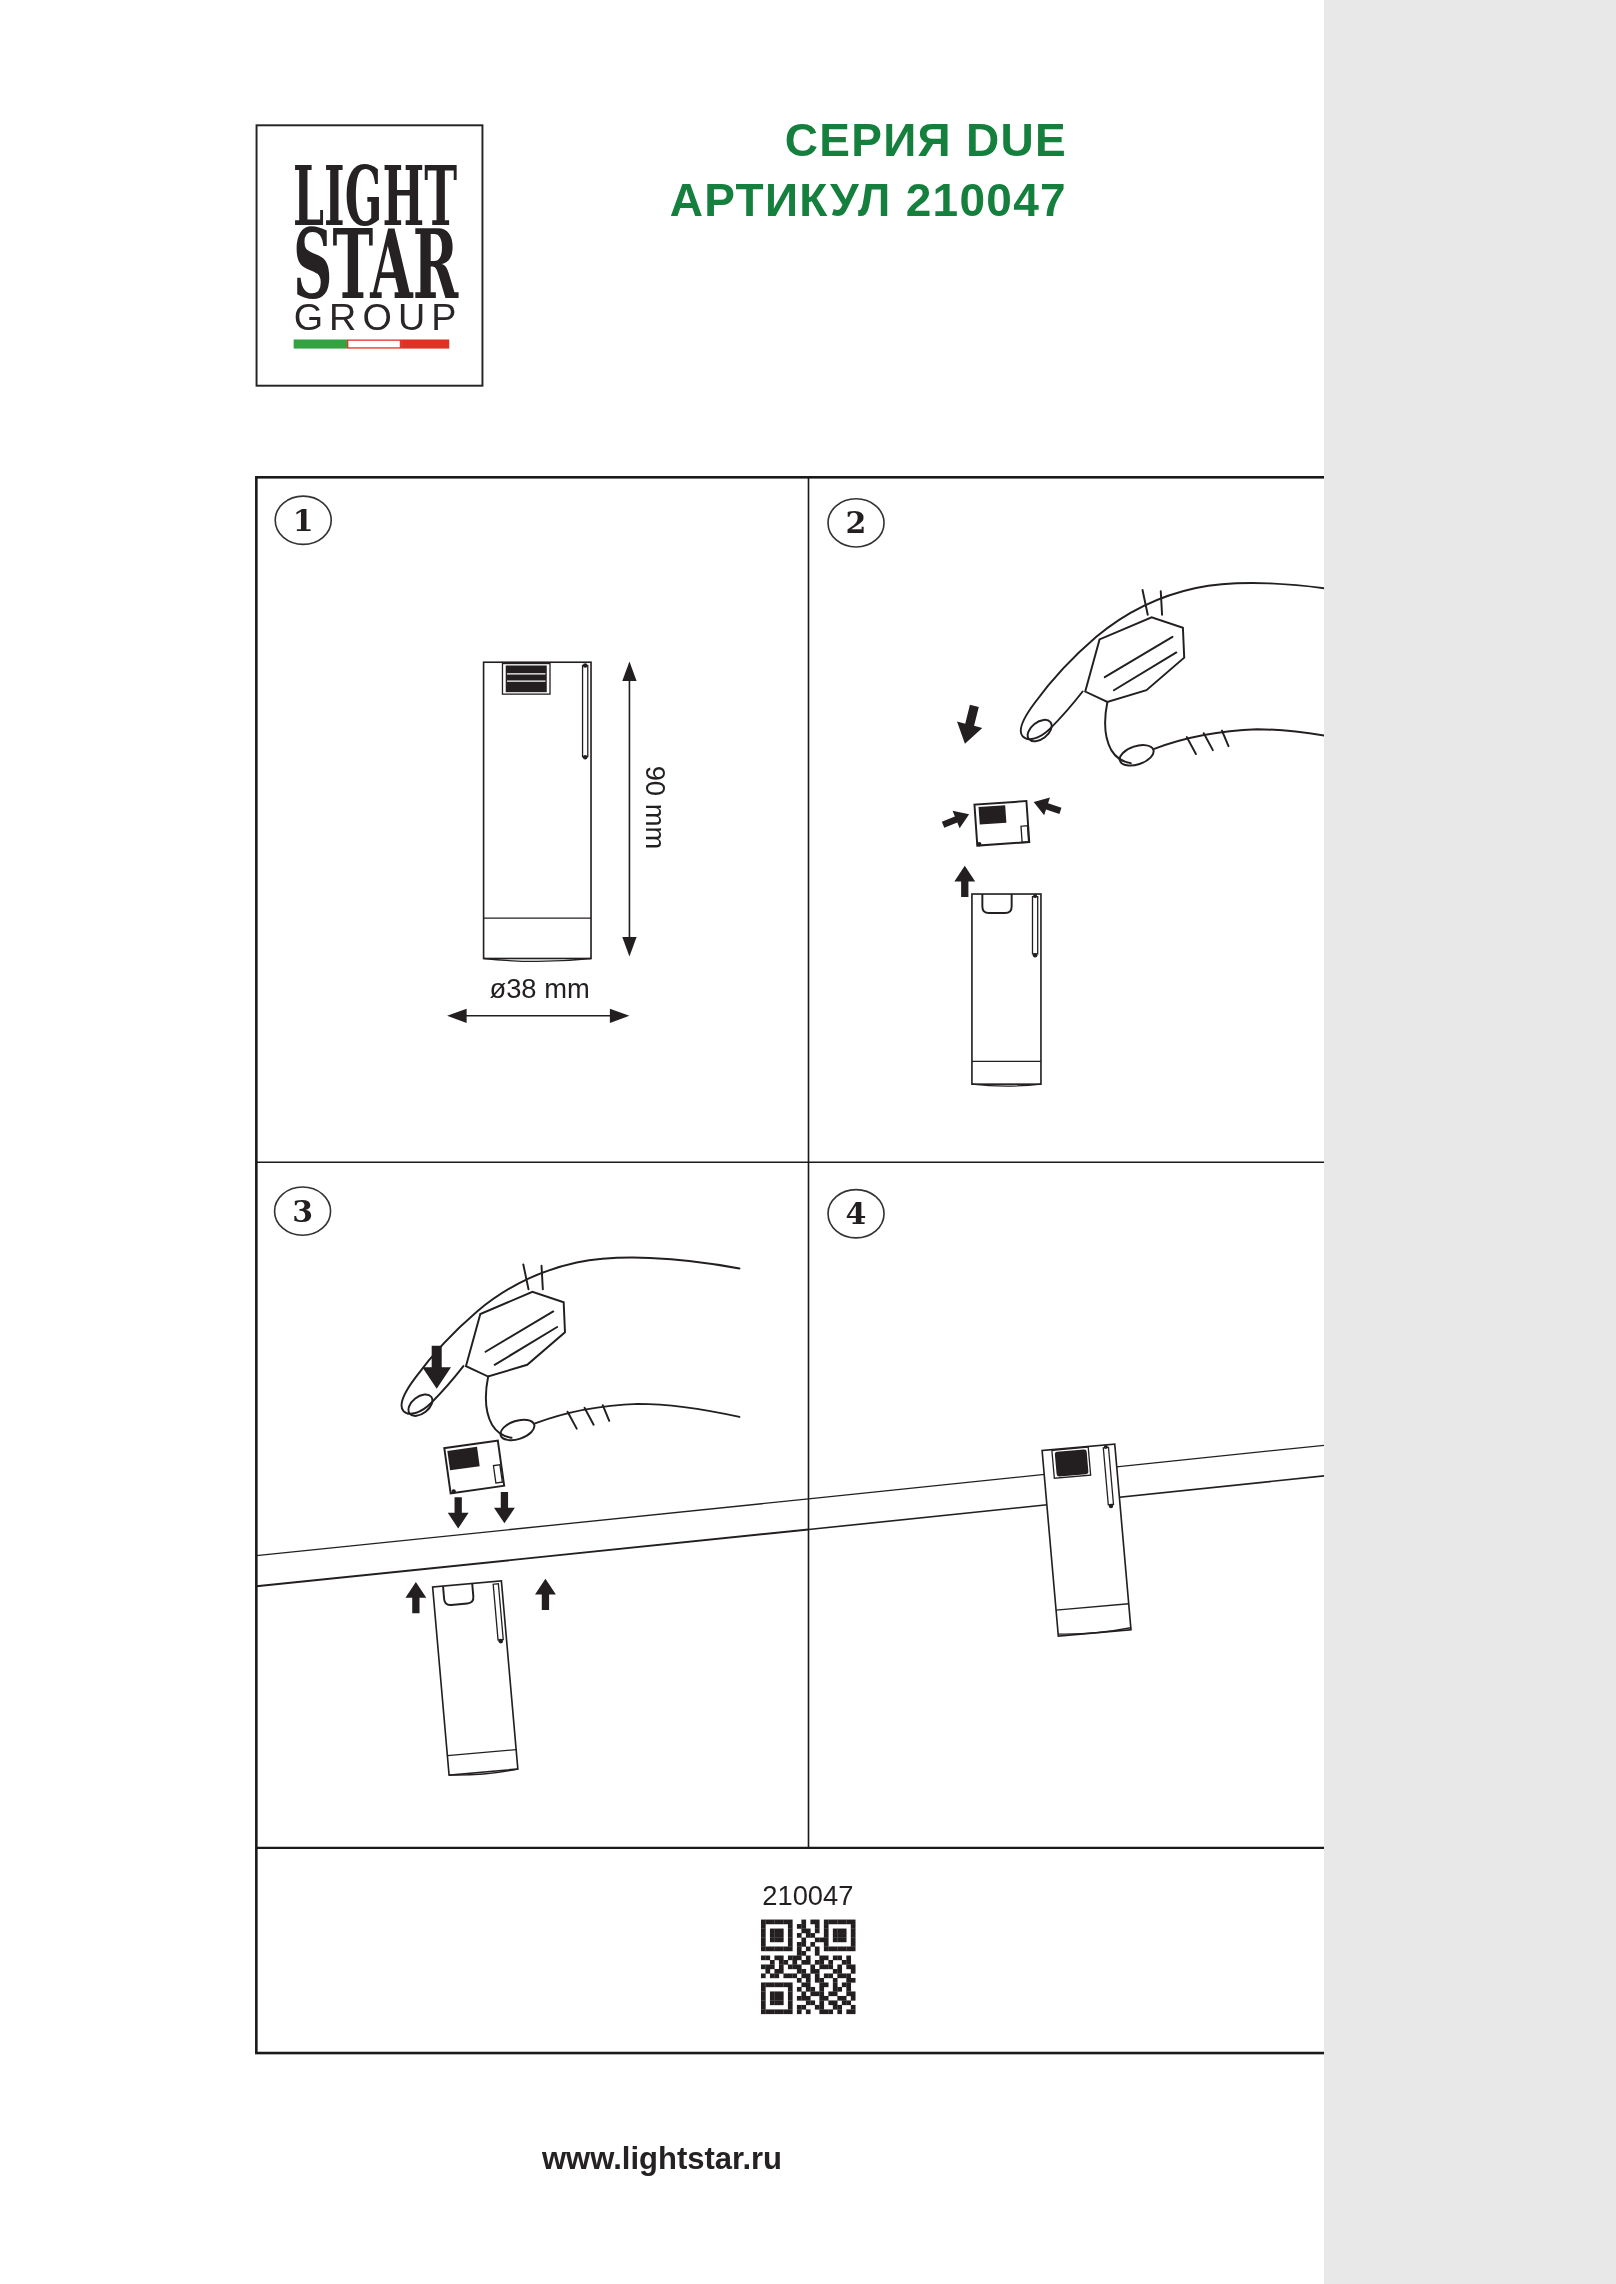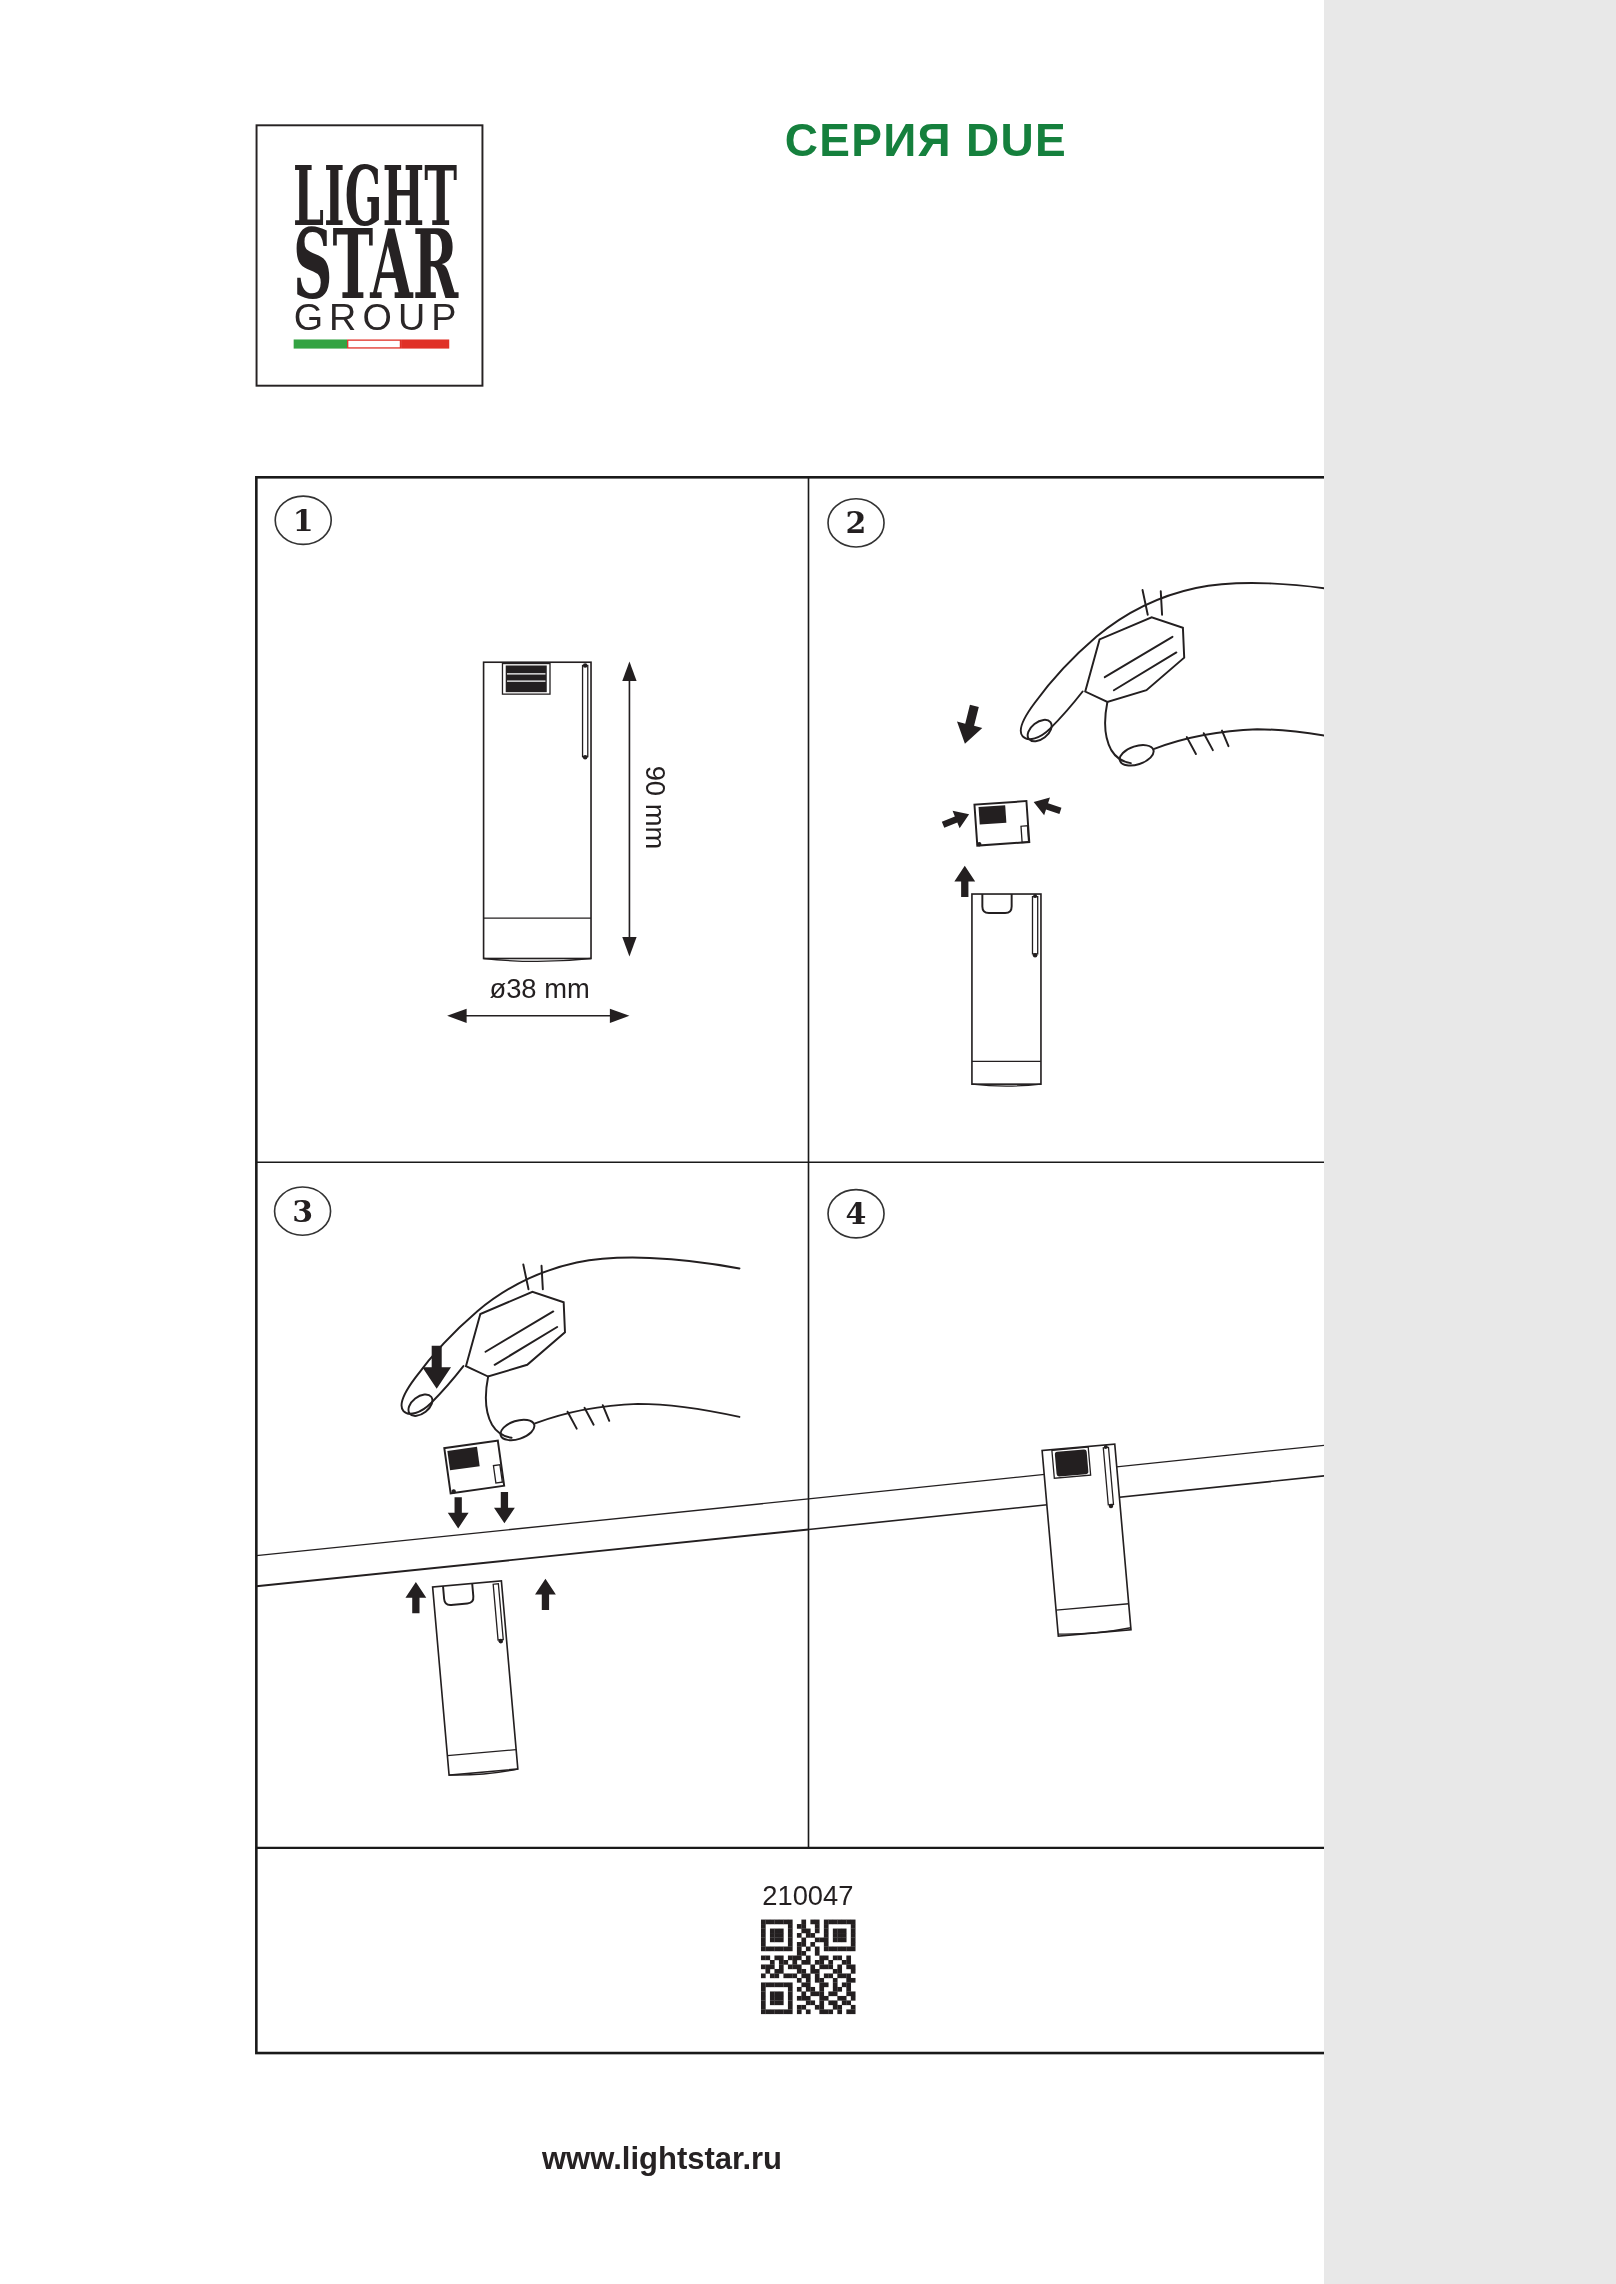--- a/index.html
+++ b/index.html
@@ -59,20 +59,21 @@
     <text class="serif" x="577" y="458" font-size="148" font-weight="bold" text-anchor="middle" textLength="254" lengthAdjust="spacingAndGlyphs" fill="#262223">STAR</text>
     <text x="576" y="506" font-size="58" text-anchor="middle" textLength="250" lengthAdjust="spacing" fill="#2a2627">GROUP</text>
     <g>
       <rect x="451" y="521" width="82" height="14" fill="#33a342"></rect>
       <rect x="534" y="522" width="81" height="12" fill="#ffffff" stroke-width="2" stroke="#e03127"></rect>
       <rect x="616" y="521" width="74" height="14" fill="#e03127"></rect>
     </g>
   </svg>
 
   <div class="title-line" id="title-series">СЕРИЯ DUE</div>
+  <div class="title-line" id="title-article">АРТИКУЛ 210047</div>
 
   <svg class="abs" style="left:255px;top:476px;" width="1107" height="1579" viewBox="391 731 1700 2425">
 
     <defs>
       <path id="arr" d="M -7 -32 L 7 -32 L 7 -2 L 20 -2 L 0 28 L -20 -2 L -7 -2 Z"></path>
     </defs>
 
     <rect x="393" y="733" width="1694" height="2420" fill="#ffffff" stroke="#1a1a1a" stroke-width="4"></rect>
     <line x1="1241" y1="733" x2="1241" y2="2838" stroke="#1a1a1a" stroke-width="2.5"></line>
     <line x1="393" y1="1785" x2="2087" y2="1785" stroke="#1a1a1a" stroke-width="2.5"></line>

